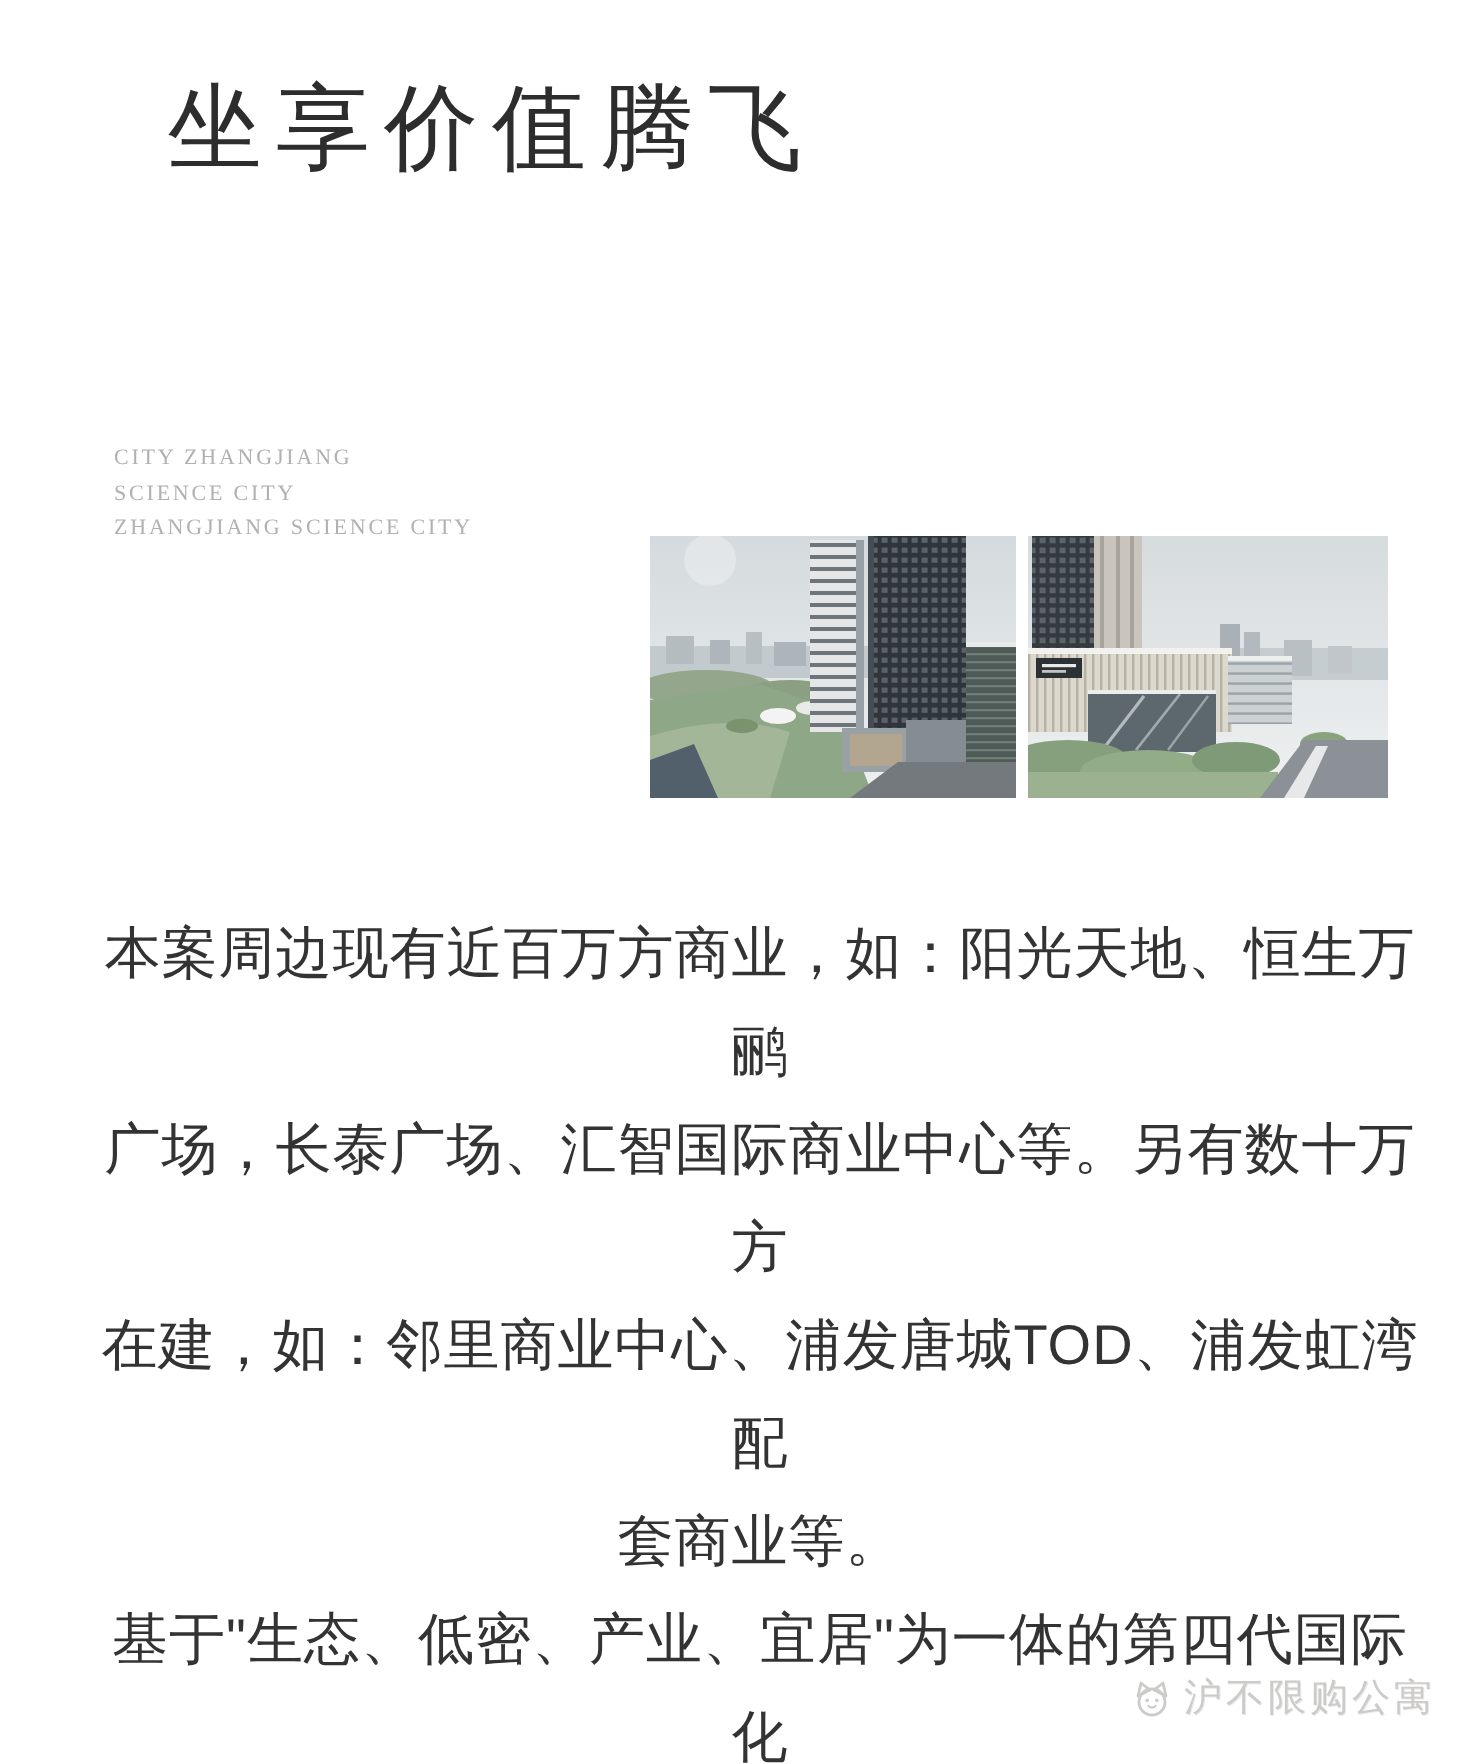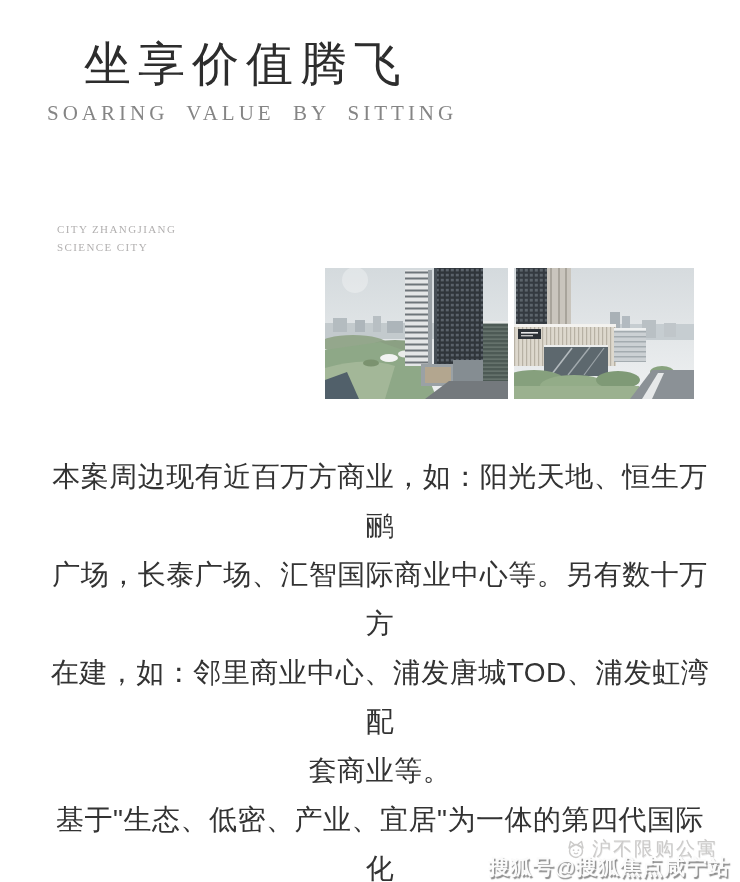--- a/index.html
+++ b/index.html
@@ -60,25 +60,25 @@
     text-shadow:1.5px 1.8px 1px #8d8d8d, -0.5px -0.5px 0 #ffffff;
     white-space:nowrap;
   }
 </style>
 </head>
 <body>
 
 <div class="page">
 
   <h1 class="page-title">坐享价值腾飞</h1>
-  <div class="page-subtitle">SOARING VALUE BY SITTING</div>
 
   <div class="project-label">
     <span>CITY ZHANGJIANG</span>
     <span>SCIENCE CITY</span>
+    <span>ZHANGJIANG SCIENCE CITY</span>
   </div>
 
   <div class="gallery">
 
     <svg width="183" height="131" viewBox="0 0 183 131">
       <defs>
         <linearGradient id="skyL" x1="0" y1="0" x2="0" y2="1">
           <stop offset="0" stop-color="#d4dadd"></stop>
             <stop offset="1" stop-color="#eef0f1"></stop>
         </linearGradient>
@@ -215,15 +215,14 @@
     <svg width="22" height="19" viewBox="0 0 22 19">
       <polygon points="4,8 5.5,1.5 10,5" fill="none" stroke="#cccbca" stroke-width="1.4" stroke-linejoin="round"></polygon>
       <polygon points="18,8 16.5,1.5 12,5" fill="none" stroke="#cccbca" stroke-width="1.4" stroke-linejoin="round"></polygon>
       <circle cx="11" cy="11" r="6.5" fill="none" stroke="#cccbca" stroke-width="1.4"></circle>
       <circle cx="8.6" cy="10.2" r="0.9" fill="#cccbca"></circle>
       <circle cx="13.4" cy="10.2" r="0.9" fill="#cccbca"></circle>
       <path d="M9.2,13 Q11,14.6 12.8,13" fill="none" stroke="#cccbca" stroke-width="1.1" stroke-linecap="round"></path>
     </svg>
     <span>沪不限购公寓</span>
   </div>
-  <div class="wm-account">搜狐号@搜狐焦点咸宁站</div>
 
 </div>
 
 </body></html>

